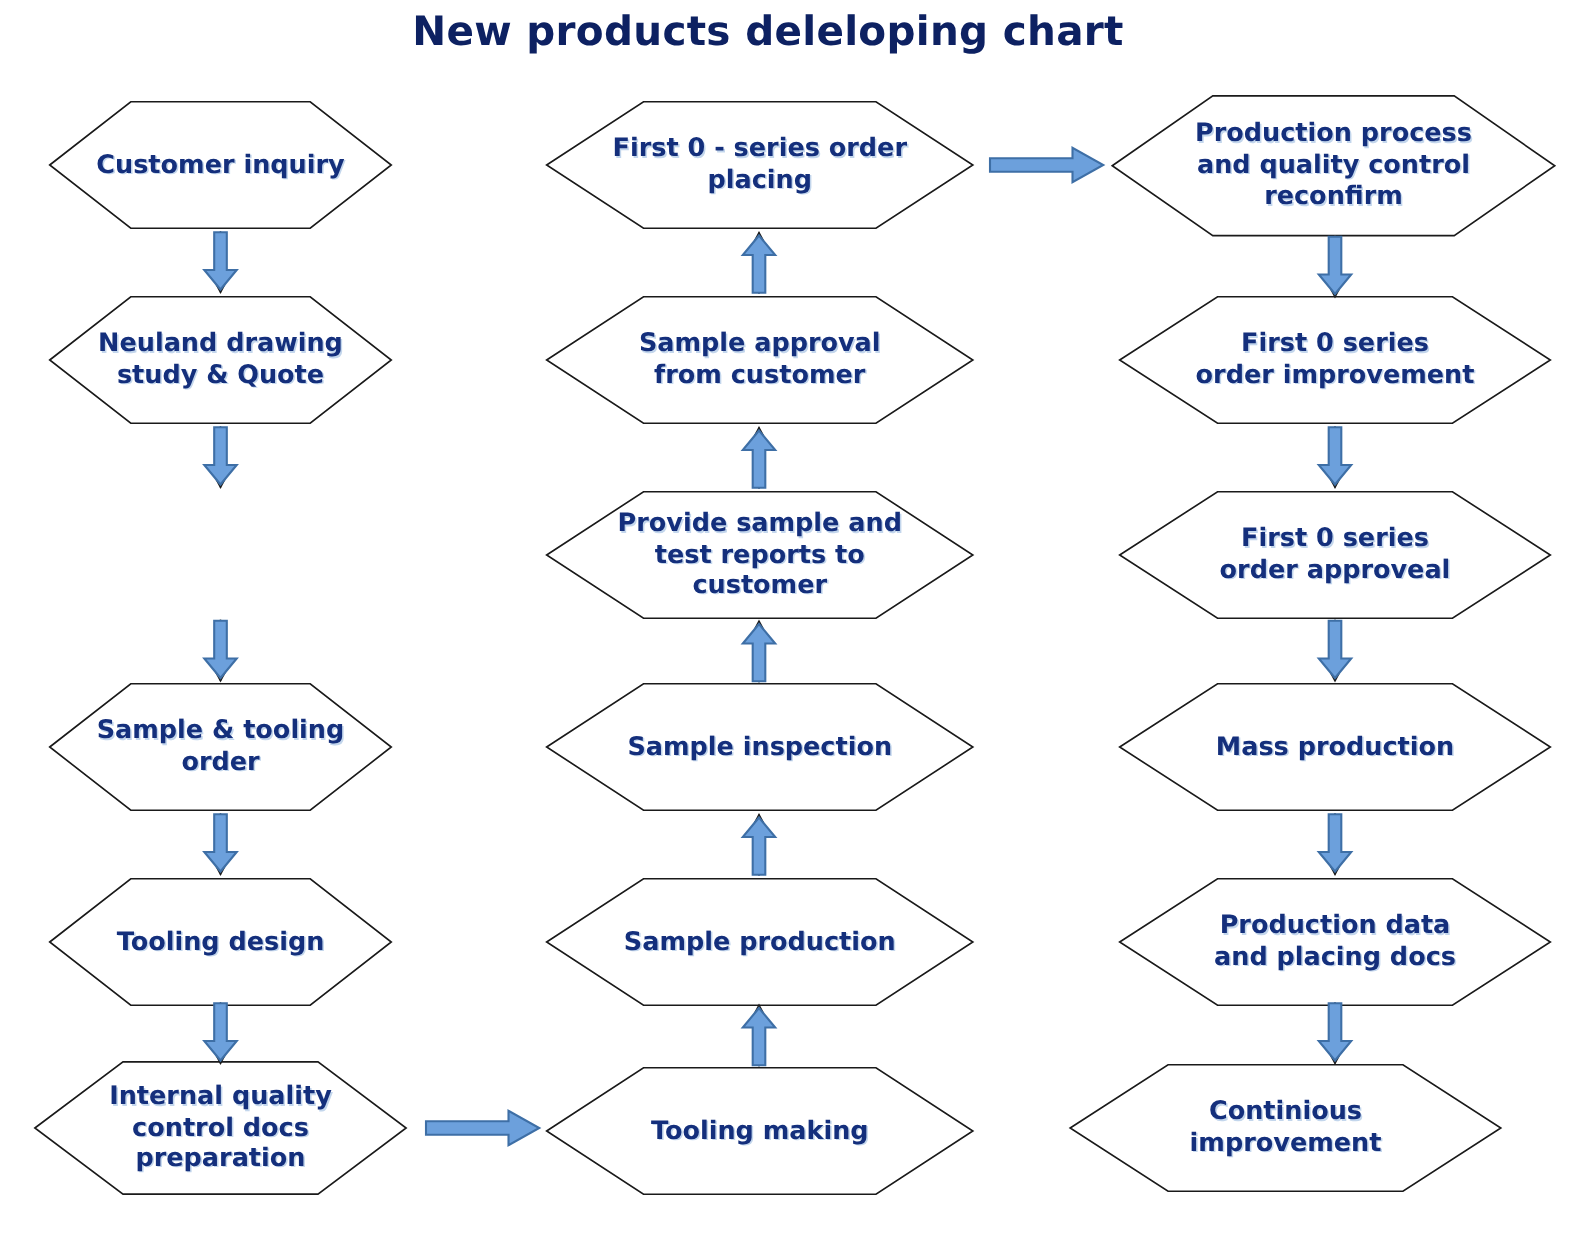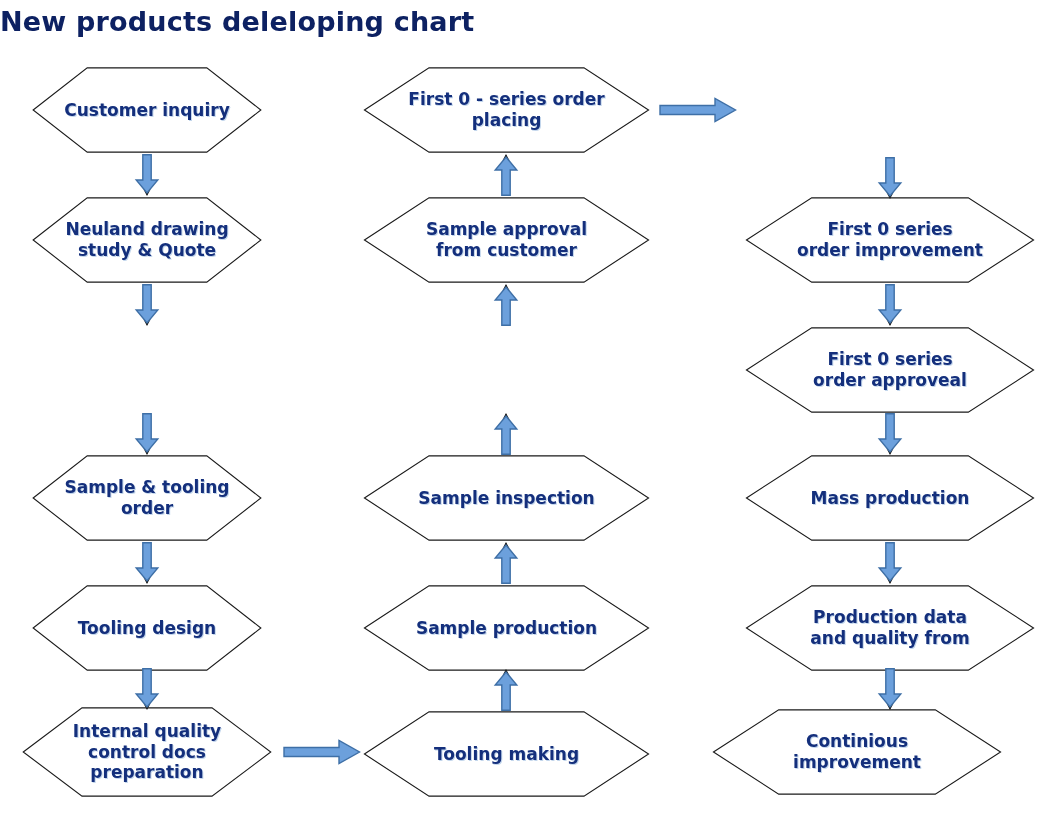--- a/index.html
+++ b/index.html
@@ -1,21 +1,21 @@
 <!DOCTYPE html>
 <html><head>
 <meta charset="utf-8">
 <style>
   html,body{margin:0;padding:0;background:#ffffff;}
   .canvas{
     position:relative;width:1048px;height:827px;background:#ffffff;overflow:hidden;
     font-family:"DejaVu Sans","Liberation Sans",sans-serif;
   }
   .page-title{
-    position:absolute;left:0;top:6px;width:1024px;text-align:left;
+    position:absolute;left:0;top:6px;width:1024px;text-align:center;
     font-size:27px;font-weight:bold;color:#0d2162;letter-spacing:0.2px;
   }
   .node{position:absolute;}
   .node .hex{position:absolute;left:0;top:0;width:100%;height:100%;}
   .node .hex polygon{
     fill:#ffffff;stroke:#1a1a1a;stroke-width:1.1;vector-effect:non-scaling-stroke;
   }
   .node .label{
     position:absolute;left:0;top:0;width:100%;height:100%;
     display:flex;flex-direction:column;align-items:center;justify-content:center;
@@ -108,20 +108,30 @@
   </div>
   <div class="node" style="left:363px;top:197px;width:287px;height:86px">
     <svg class="hex" viewBox="0 0 100 100" preserveAspectRatio="none">
         <polygon points="0.5,50 23,1 77,1 99.5,50 77,99 23,99"></polygon>
       </svg>
     <div class="label">
         <div>Sample approval</div>
         <div>from customer</div>
       </div>
   </div>
+  <div class="node" style="left:363px;top:327px;width:287px;height:86px">
+    <svg class="hex" viewBox="0 0 100 100" preserveAspectRatio="none">
+        <polygon points="0.5,50 23,1 77,1 99.5,50 77,99 23,99"></polygon>
+      </svg>
+    <div class="label">
+        <div>Provide sample and</div>
+        <div>test reports to</div>
+        <div>customer</div>
+      </div>
+  </div>
   <div class="node" style="left:363px;top:455px;width:287px;height:86px">
     <svg class="hex" viewBox="0 0 100 100" preserveAspectRatio="none">
         <polygon points="0.5,50 23,1 77,1 99.5,50 77,99 23,99"></polygon>
       </svg>
     <div class="label">
         <div>Sample inspection</div>
       </div>
   </div>
   <div class="node" style="left:363px;top:585px;width:287px;height:86px">
     <svg class="hex" viewBox="0 0 100 100" preserveAspectRatio="none">
@@ -133,20 +143,30 @@
   </div>
   <div class="node" style="left:363px;top:711px;width:287px;height:86px">
     <svg class="hex" viewBox="0 0 100 100" preserveAspectRatio="none">
         <polygon points="0.5,50 23,1 77,1 99.5,50 77,99 23,99"></polygon>
       </svg>
     <div class="label">
         <div>Tooling making</div>
       </div>
   </div>
 
+  <div class="node" style="left:740px;top:63px;width:298px;height:95px">
+    <svg class="hex" viewBox="0 0 100 100" preserveAspectRatio="none">
+        <polygon points="0.5,50 23,1 77,1 99.5,50 77,99 23,99"></polygon>
+      </svg>
+    <div class="label">
+        <div>Production process</div>
+        <div>and quality control</div>
+        <div>reconfirm</div>
+      </div>
+  </div>
   <div class="node" style="left:745px;top:197px;width:290px;height:86px">
     <svg class="hex" viewBox="0 0 100 100" preserveAspectRatio="none">
         <polygon points="0.5,50 23,1 77,1 99.5,50 77,99 23,99"></polygon>
       </svg>
     <div class="label">
         <div>First 0 series</div>
         <div>order improvement</div>
       </div>
   </div>
   <div class="node" style="left:745px;top:327px;width:290px;height:86px">
@@ -165,21 +185,21 @@
     <div class="label">
         <div>Mass production</div>
       </div>
   </div>
   <div class="node" style="left:745px;top:585px;width:290px;height:86px">
     <svg class="hex" viewBox="0 0 100 100" preserveAspectRatio="none">
         <polygon points="0.5,50 23,1 77,1 99.5,50 77,99 23,99"></polygon>
       </svg>
     <div class="label">
         <div>Production data</div>
-        <div>and quality from</div>
+        <div>and placing docs</div>
       </div>
   </div>
   <div class="node" style="left:712px;top:709px;width:290px;height:86px">
     <svg class="hex" viewBox="0 0 100 100" preserveAspectRatio="none">
         <polygon points="0.5,50 23,1 77,1 99.5,50 77,99 23,99"></polygon>
       </svg>
     <div class="label">
         <div>Continious</div>
         <div>improvement</div>
       </div>

